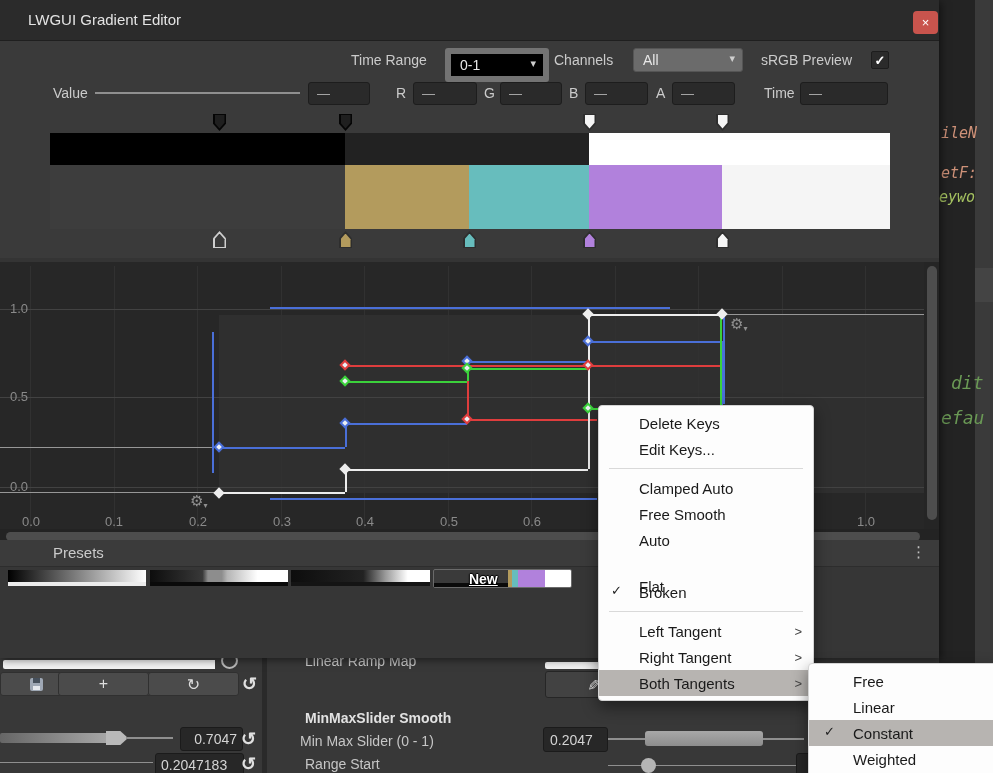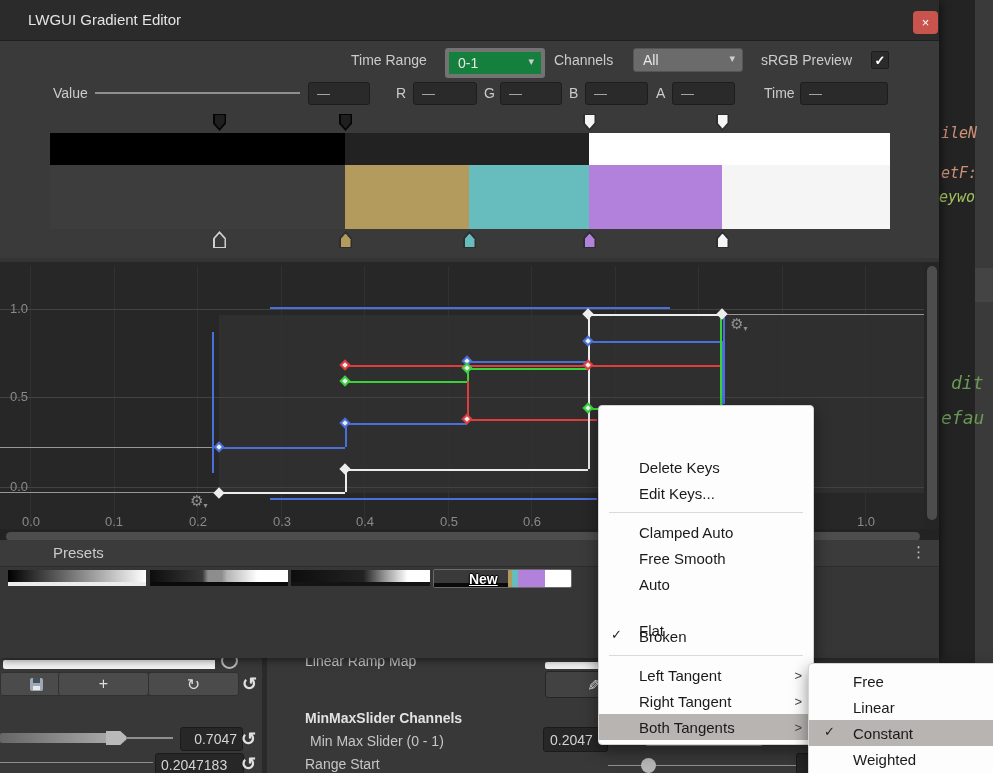--- a/index.html
+++ b/index.html
@@ -33,21 +33,21 @@
               display:flex;align-items:center;justify-content:center;font-size:15px;}
   .mini-white-bar{background:#f0f0f0;border-radius:2px;}
   
   .window{left:0;top:0;width:939px;height:658px;background:#3a3a3a;box-shadow:2px 2px 8px rgba(0,0,0,.5);}
   .titlebar{left:0;top:0;width:939px;height:40px;background:#2b2b2b;border-bottom:1px solid #1f1f1f;}
   .title-text{left:28px;top:11px;color:#e4e4e4;font-size:15px;}
   .close-btn{left:913px;top:11px;width:25px;height:23px;background:#c9544d;border-radius:4px;
              color:#fff;font-size:13px;display:flex;align-items:center;justify-content:center;}
   .ui-label{color:#cbcbcb;font-size:14px;white-space:nowrap;}
   .dropdown{height:22px;border-radius:3px;display:flex;align-items:center;font-size:14px;color:#e8e8e8;}
-  .dd-dark{background:#15803d;border:4px solid #737373;}
+  .dd-dark{background:#000000;border:6px solid #737373;}
   .dd-light{background:#6b6b6b;border:1px solid #555;}
   .dd-arrow{position:absolute;right:7px;top:3px;font-size:11px;color:#cfcfcf;}
   .checkbox{width:16px;height:16px;background:#2b2b2b;border:1px solid #1d1d1d;border-radius:2px;
             color:#fff;font-size:13px;font-weight:bold;display:flex;align-items:center;justify-content:center;}
   .field{height:21px;background:#2a2a2a;border:1px solid #1d1d1d;border-radius:3px;color:#b4b4b4;
          font-size:13px;display:flex;align-items:center;padding-left:8px;}
   .slider-line{height:2px;background:#8f8f8f;}
   
   .curve-panel{left:0;top:258px;width:939px;height:282px;background:#272727;border-top:4px solid #343434;}
   .range-rect{left:219px;top:53px;width:720px;height:178px;background:#2f2f2f;}
@@ -101,22 +101,22 @@
   </div>
   <div class="abs tool-btn" style="left:58px;top:672px;width:89px;height:22px;">
     <span>+</span>
   </div>
   <div class="abs tool-btn" style="left:148px;top:672px;width:89px;height:22px;">
     <span>↻</span>
   </div>
   <div class="abs undo" style="left:242px;top:673px;"><span>↺</span></div>
 
   <div class="abs insp-label" style="left:305px;top:653px;">Linear Ramp Map</div>
-  <div class="abs insp-header" style="left:305px;top:710px;">MinMaxSlider Channels</div>
-  <div class="abs insp-label" style="left:310px;top:733px;">Min Max Slider (0 - 1)</div>
+  <div class="abs insp-header" style="left:305px;top:710px;">MinMaxSlider Smooth</div>
+  <div class="abs insp-label" style="left:300px;top:733px;">Min Max Slider (0 - 1)</div>
   <div class="abs insp-label" style="left:305px;top:756px;">Range Start</div>
 
   <div class="abs hslider-track" style="left:0;top:733px;width:110px;height:10px;"></div>
   <div class="abs hslider-thumb" style="left:106px;top:731px;width:22px;height:14px;"></div>
   <div class="abs thin-line" style="left:126px;top:737px;width:47px;height:2px;"></div>
   <div class="abs val-box" style="left:180px;top:727px;width:56px;height:22px;justify-content:flex-end;padding-right:5px;">0.7047</div>
   <div class="abs undo" style="left:241px;top:728px;"><span>↺</span></div>
 
   <div class="abs thin-line" style="left:0;top:762px;width:153px;height:1px;"></div>
   <div class="abs val-box" style="left:155px;top:753px;width:82px;height:21px;padding-left:5px;">0.2047183</div>
@@ -332,21 +332,21 @@
         </div>
         <div style="position: absolute; left: 433px; top: 2px; width: 137px; height: 17px; background: linear-gradient(90deg, rgb(58, 58, 58) 0%, rgb(58, 58, 58) 54%, rgb(179, 155, 93) 54%, rgb(179, 155, 93) 57%, rgb(103, 189, 189) 57%, rgb(103, 189, 189) 61%, rgb(177, 129, 220) 61%, rgb(177, 129, 220) 81%, rgb(255, 255, 255) 81%, rgb(255, 255, 255) 100%); border: 1px solid rgb(106, 106, 106); border-radius: 2px;">
           <div style="position: absolute; left: 0px; bottom: 0px; width: 54%; height: 4px; background: rgb(10, 10, 10);"></div>
           <div class="new-label" style="position: absolute; text-decoration: underline;">New</div>
         </div>
       </div>
 
   </div>
 
   <div class="abs menu" id="context-menu" style="left:598px;top:405px;width:214px;">
-      <div class="menu-row" style="position: relative; margin-top: 44px;">
+      <div class="menu-row" style="position: relative;">
         <div class="lbl" style="position: static;">Delete Keys</div>
       </div>
       <div class="menu-row" style="position: relative;">
         <div class="lbl" style="position: static;">Edit Keys...</div>
       </div>
       <div class="menu-sep" style="position: static;"></div>
       <div class="menu-row" style="position: relative;">
         <div class="lbl" style="position: static;">Clamped Auto</div>
       </div>
       <div class="menu-row" style="position: relative;">

